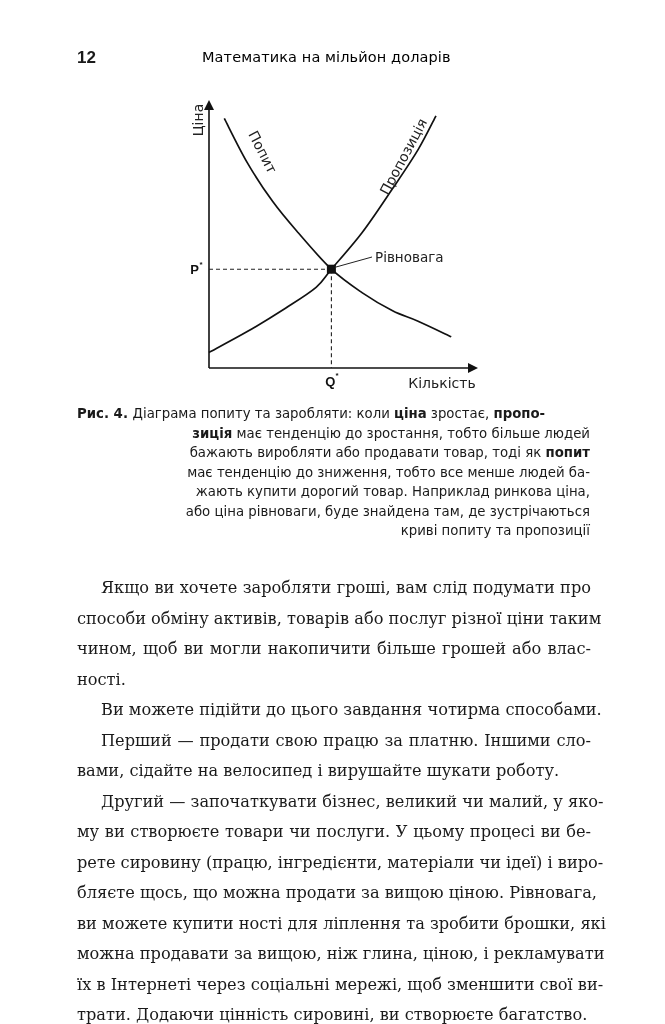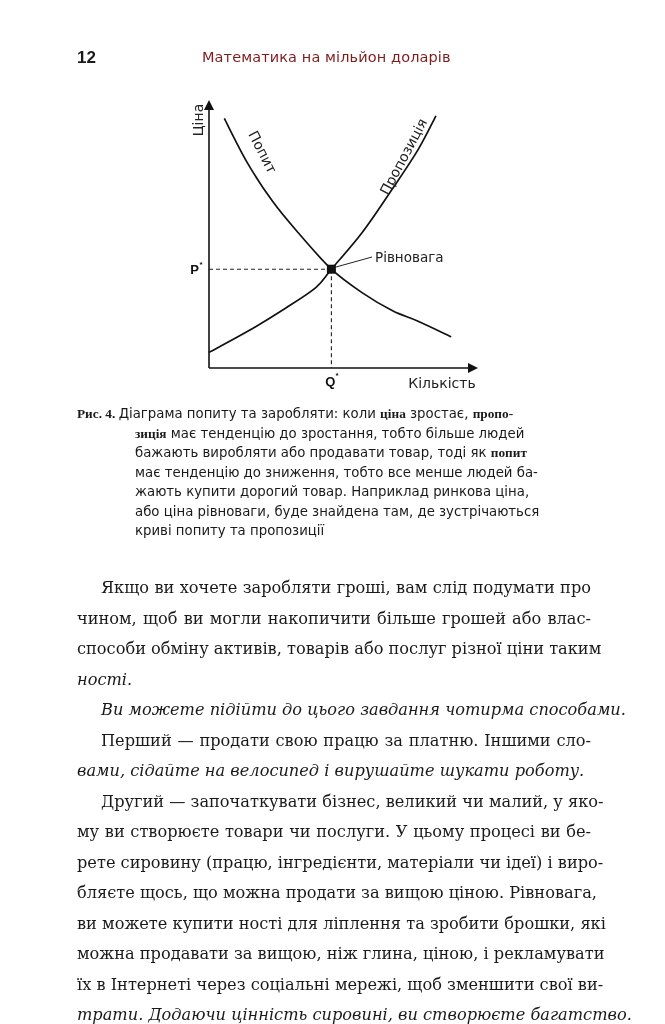--- a/index.html
+++ b/index.html
@@ -1,27 +1,27 @@
 <!DOCTYPE html>
 <html><head>
   <meta charset="utf-8">
   <style>
     html, body { margin: 0; padding: 0; background: #ffffff; }
     body { width: 665px; height: 1024px; position: relative; overflow: hidden; color: #1a1a1a; }
     .header { position: absolute; top: 44px; left: 0; width: 539px; height: 30px; }
     .page-num { position: absolute; left: 77px; top: 4px; font-family: "Liberation Sans", sans-serif; font-weight: bold; font-size: 17px; }
-    .running-title { position: absolute; left: 202px; top: 5px; font-family: "DejaVu Sans", sans-serif; font-size: 14.5px; color: #7f1d1d; letter-spacing: 0.1px; }
+    .running-title { position: absolute; left: 202px; top: 5px; font-family: "DejaVu Sans", sans-serif; font-size: 14.5px; color: #000000; letter-spacing: 0.1px; }
     svg.chart { position: absolute; left: 0; top: 0; }
     .caption { position: absolute; left: 77px; top: 404px; width: 513px; font-family: "DejaVu Sans", sans-serif; font-size: 13.3px; line-height: 19.5px; color: #1a1a1a; }
     .caption .cline { white-space: nowrap; height: 19.5px; }
-    .caption .indent { padding-left: 58px; }
-    .caption b { font-weight: bold; font-family: Liberation Serif, serif; }
+    .caption .indent { padding-left: 58px; text-align: right; }
+    .caption b { font-weight: bold; }
     .body-text { position: absolute; left: 77px; top: 573px; width: 514px; font-family: "DejaVu Serif", serif; font-size: 16.2px; line-height: 30.5px; color: #1a1a1a; }
     .body-text .line { white-space: nowrap; height: 30.5px; text-align: justify; text-align-last: justify; }
-    .body-text .line.last { text-align-last: left; font-style: italic; }
+    .body-text .line.last { text-align-last: left; }
     .body-text .line.first { padding-left: 24px; }
   </style>
 </head>
 <body>
 
 <div class="header">
   <span class="page-num">12</span>
   <span class="running-title">Математика на мільйон доларів</span>
 </div>
 
@@ -62,22 +62,22 @@
     <div class="cline indent"><span>бажають виробляти або продавати товар, тоді як </span><b>попит</b></div>
     <div class="cline indent"><span>має тенденцію до зниження, тобто все менше людей ба-</span></div>
     <div class="cline indent"><span>жають купити дорогий товар. Наприклад ринкова ціна,</span></div>
     <div class="cline indent"><span>або ціна рівноваги, буде знайдена там, де зустрічаються</span></div>
     <div class="cline indent"><span>криві попиту та пропозиції</span></div>
   </div>
 
 <div class="body-text" id="body-text">
     <div>
       <div class="line first">Якщо ви хочете заробляти гроші, вам слід подумати про</div>
+      <div class="line">способи обміну активів, товарів або послуг різної ціни таким</div>
       <div class="line">чином, щоб ви могли накопичити більше грошей або влас-</div>
-      <div class="line">способи обміну активів, товарів або послуг різної ціни таким</div>
       <div class="line last">ності.</div>
     </div>
     <div>
       <div class="line first last">Ви можете підійти до цього завдання чотирма способами.</div>
     </div>
     <div>
       <div class="line first">Перший — продати свою працю за платню. Іншими сло-</div>
       <div class="line last">вами, сідайте на велосипед і вирушайте шукати роботу.</div>
     </div>
     <div>

